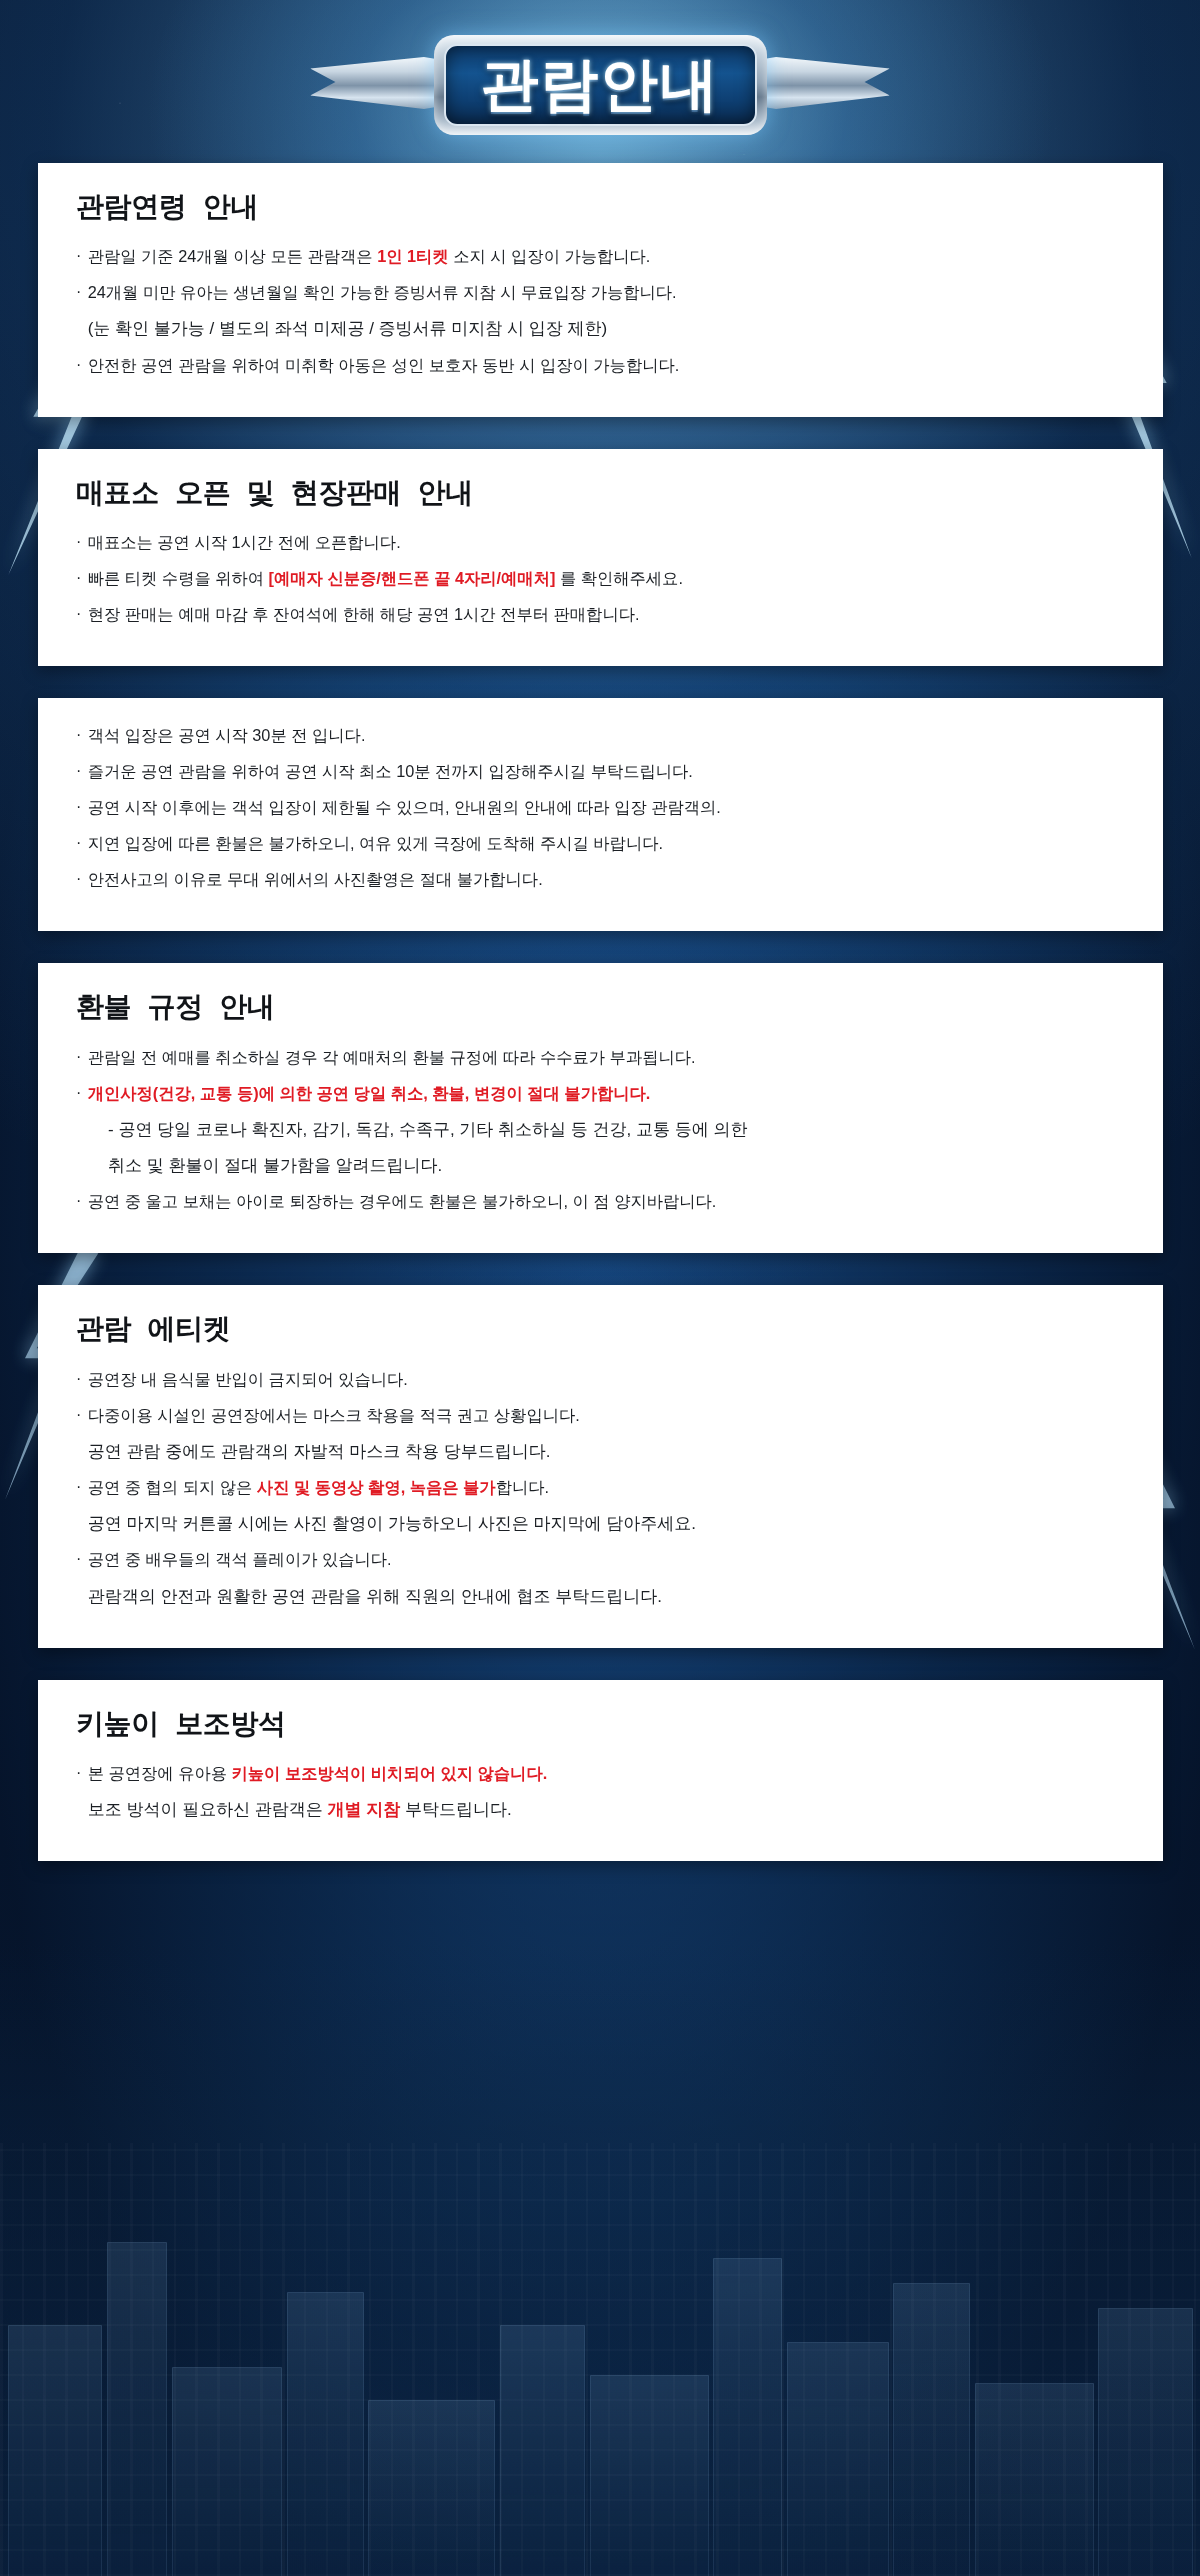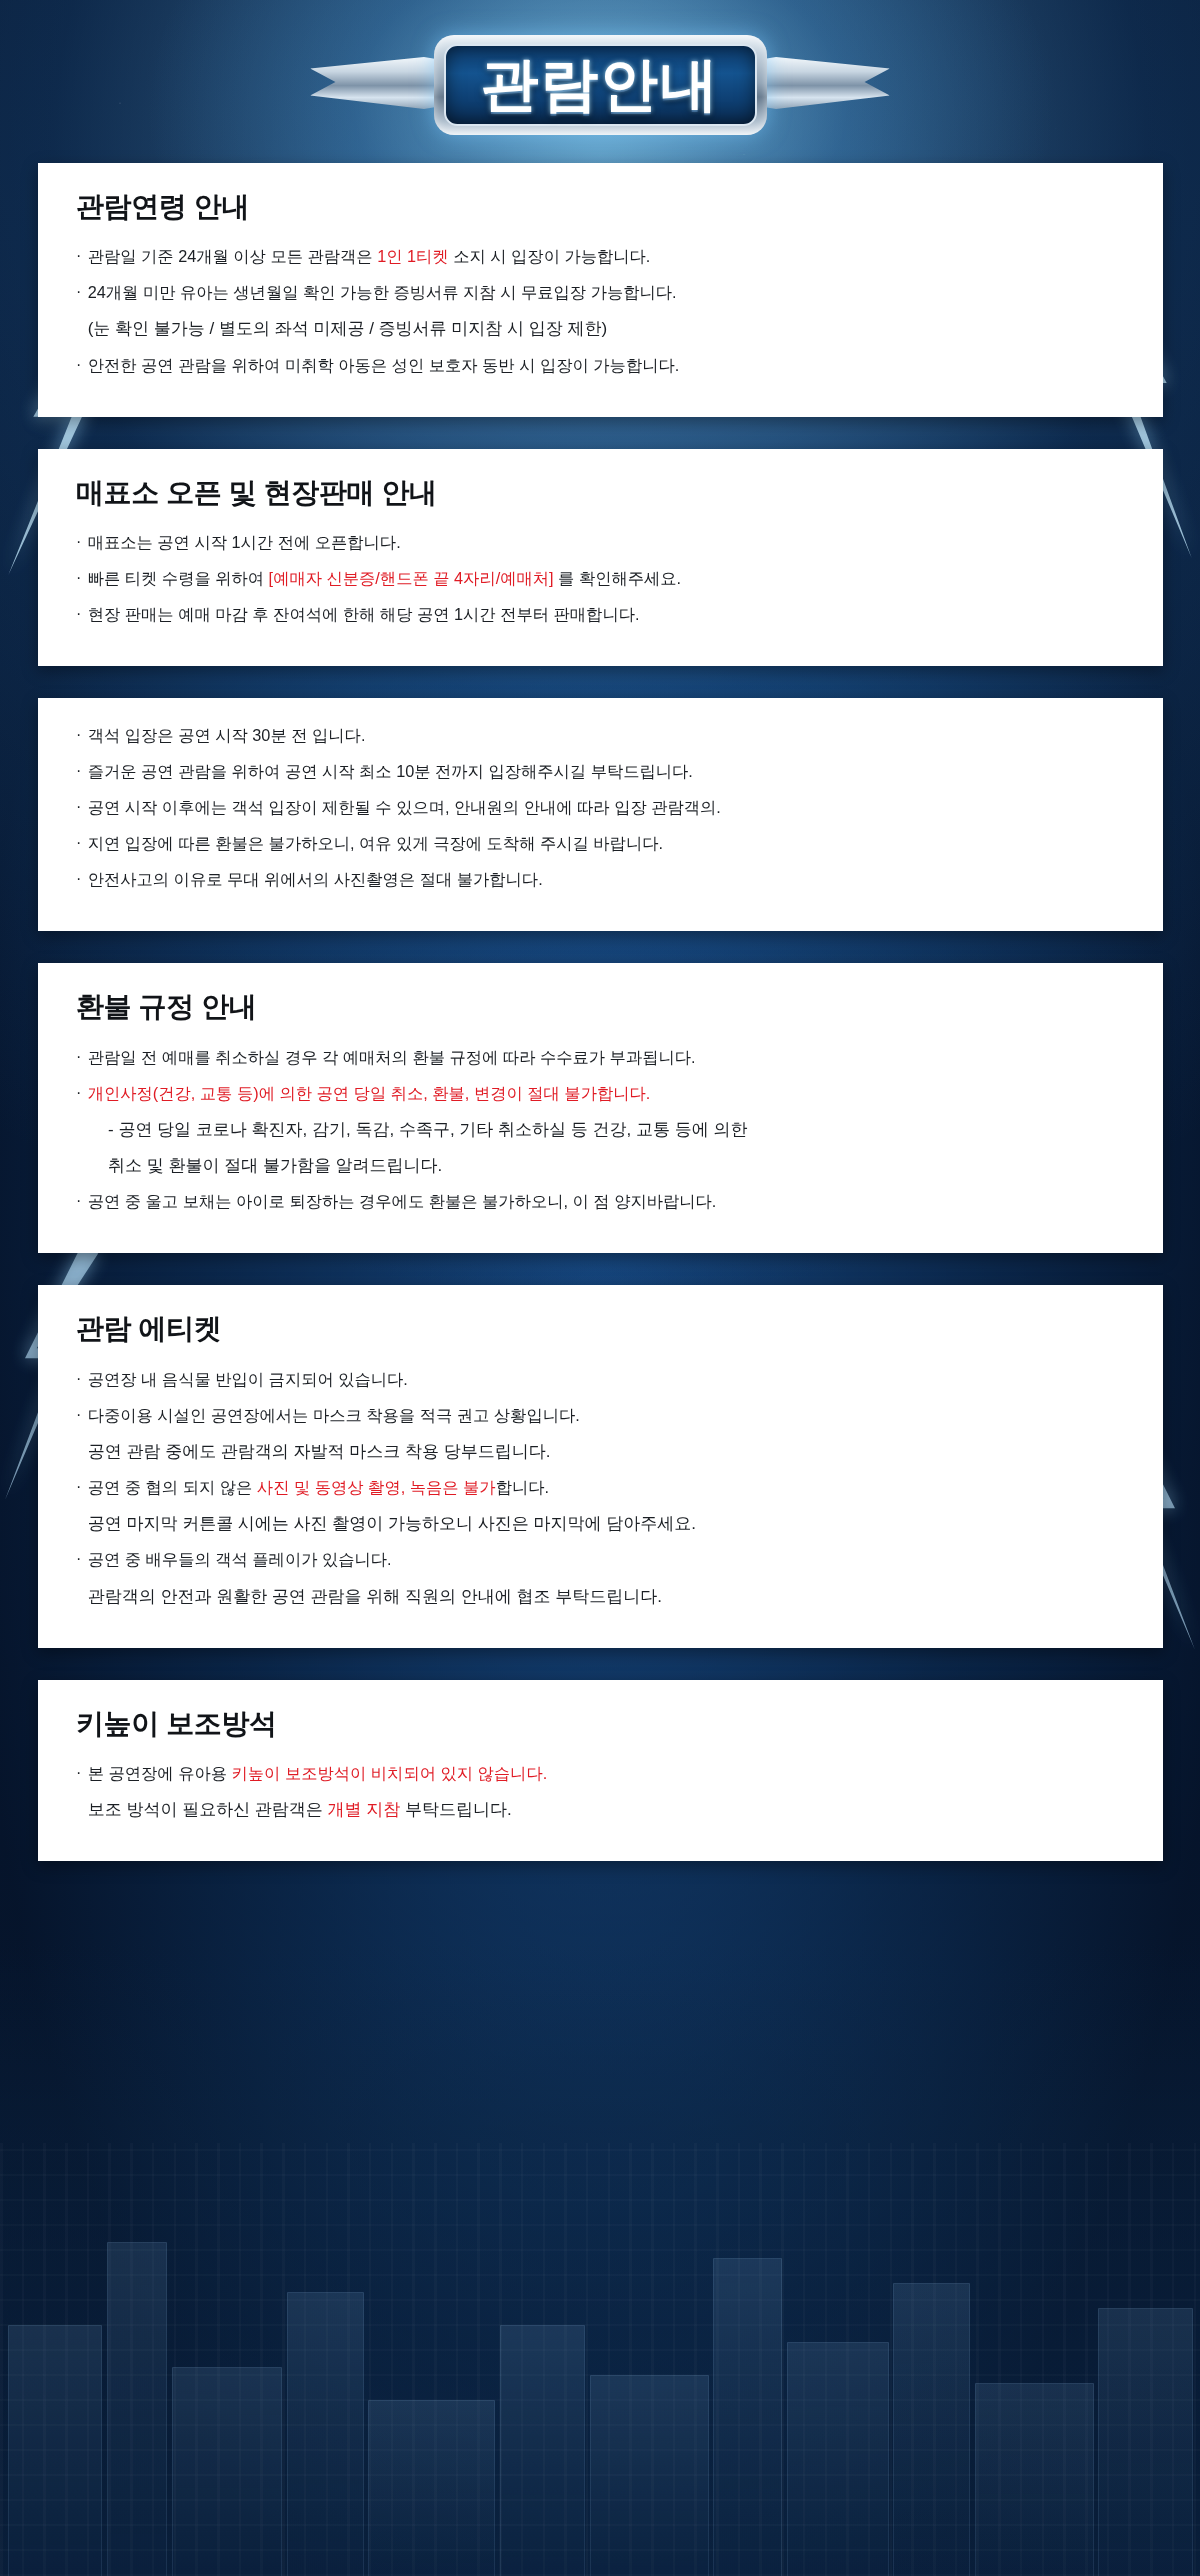--- a/index.html
+++ b/index.html
@@ -153,20 +153,21 @@
     padding: 25px 38px 28px 38px;
     margin-bottom: 32px;
     box-sizing: border-box;
   }
   .card h2 {
     margin: 0 0 18.3px 0;
     font-size: 28px;
     font-weight: bold;
     color: #111418;
     letter-spacing: -0.4px;
+    font-family: Liberation Mono, monospace;
   }
   .lines { margin: 0; padding: 0; list-style: none; }
   .line {
     display: flex;
     align-items: flex-start;
     font-size: 16.3px;
     line-height: 1.55;
     color: #1b1f24;
     margin-bottom: 10.8px;
   }
@@ -179,21 +180,21 @@
   }
   .txt { flex: 1 1 auto; }
   .sub {
     font-size: 17px;
     line-height: 1.5;
     color: #1b1f24;
     padding-left: 11.7px;
     margin-bottom: 10.8px;
   }
   .sub.indent2 { padding-left: 32px; }
-  .red { color: #e01b24; font-weight: normal; }
+  .red { color: #e01b24; font-weight: bold; }
 </style>
 </head>
 <body>
 
 <div class="page">
   <div class="stars"></div>
   <div class="glow-top"></div>
 
   <div class="skyline">
     <div class="building" style="left:8.3px;  width:92px; height:250px;"></div>

